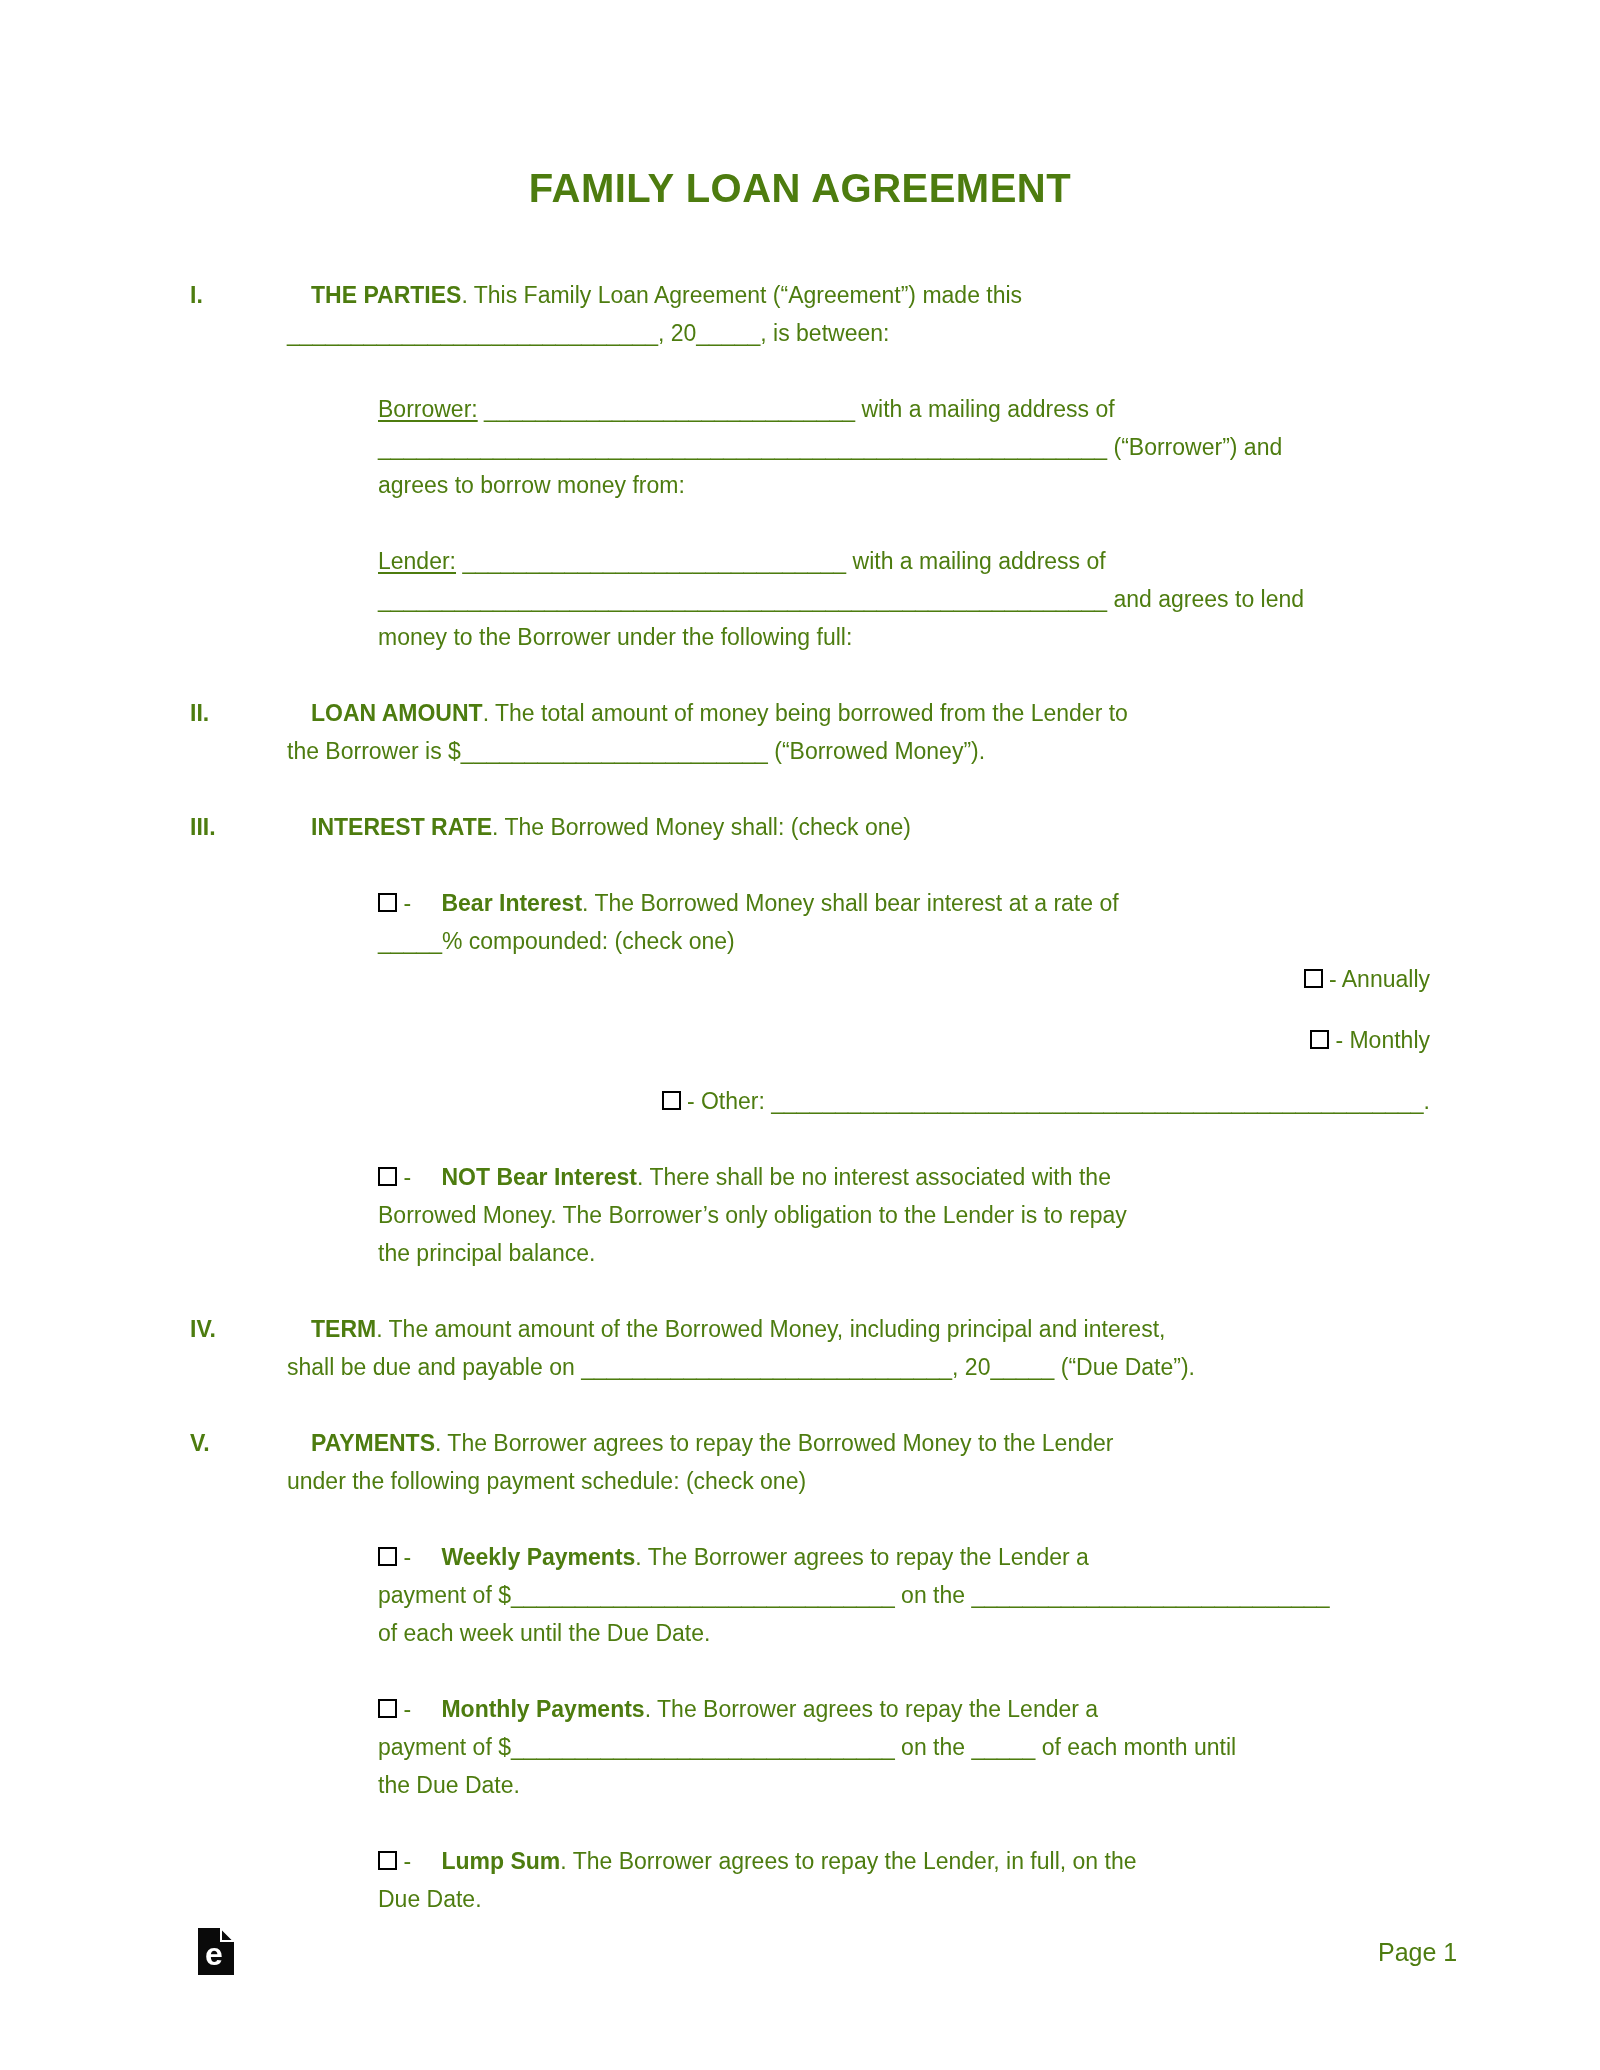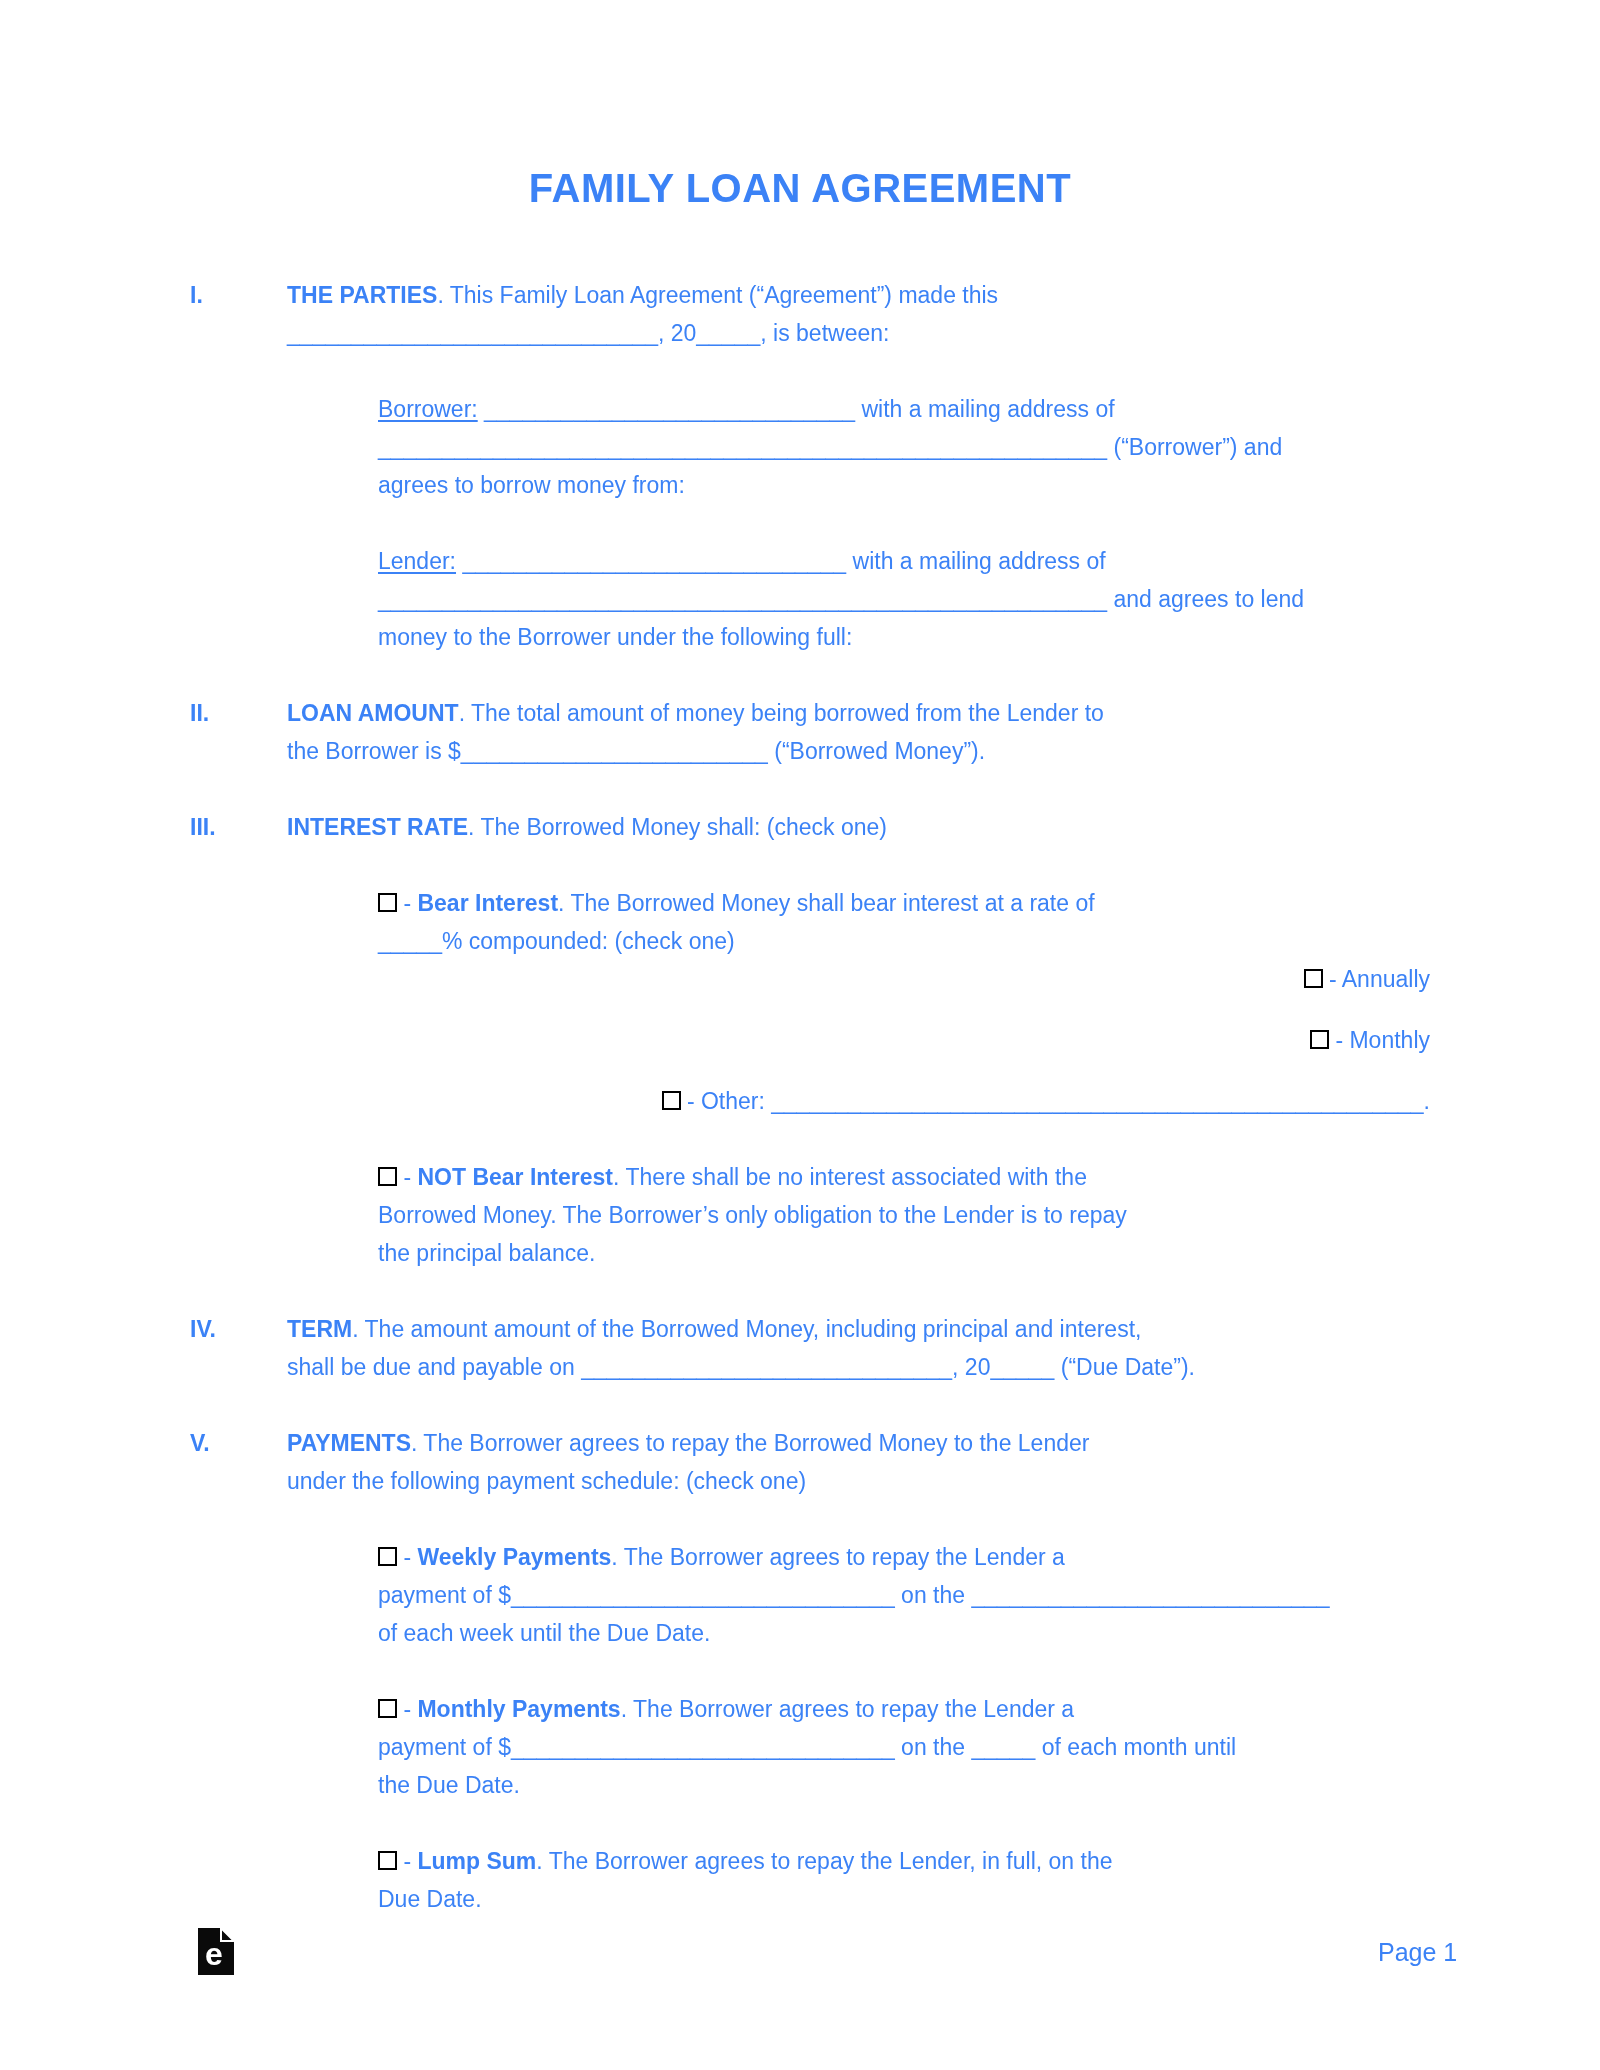--- a/index.html
+++ b/index.html
@@ -1,21 +1,21 @@
 <!DOCTYPE html>
 <html><head>
 <meta charset="utf-8">
 <style>
   html,body{margin:0;padding:0;background:#ffffff;}
   .page{
     position:relative;
     width:1600px;
     height:2070px;
     background:#ffffff;
-    color:#3b82f6;
+    color:#4d7c0f;
     font-family:"Liberation Sans","DejaVu Sans",sans-serif;
     overflow:hidden;
   }
   .title{
     position:absolute;
     top:166px;
     left:0;
     width:100%;
     text-align:center;
     font-size:40px;
@@ -31,21 +31,21 @@
     line-height:38px;
   }
   .blk{margin-bottom:38px;}
   .t-section{display:flex;}
   .num{width:97px;flex:none;font-weight:700;}
   .body{flex:1;min-width:0;}
   .t-para{margin-left:188px;}
   .subs{margin-left:97px;text-align:right;}
   .sub + .sub{margin-top:23px;}
   .line{white-space:nowrap;}
-  .b{font-weight:700;}
+  .b{font-weight:700;margin-left:24px;}
   .u{text-decoration:underline;text-underline-offset:3px;}
   .cbx{
     display:inline-block;
     width:15px;height:15px;
     border:2px solid #000;
     vertical-align:-1px;
     background:#fff;
   }
   .logo{position:absolute;left:198px;top:1928px;width:36px;height:47px;}
   .pagenum{position:absolute;left:1378px;top:1938px;font-size:25px;}

